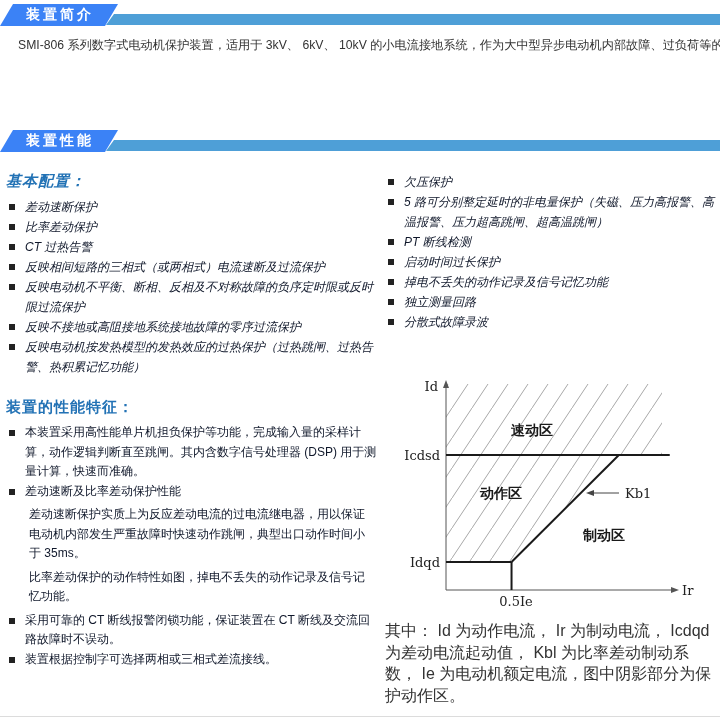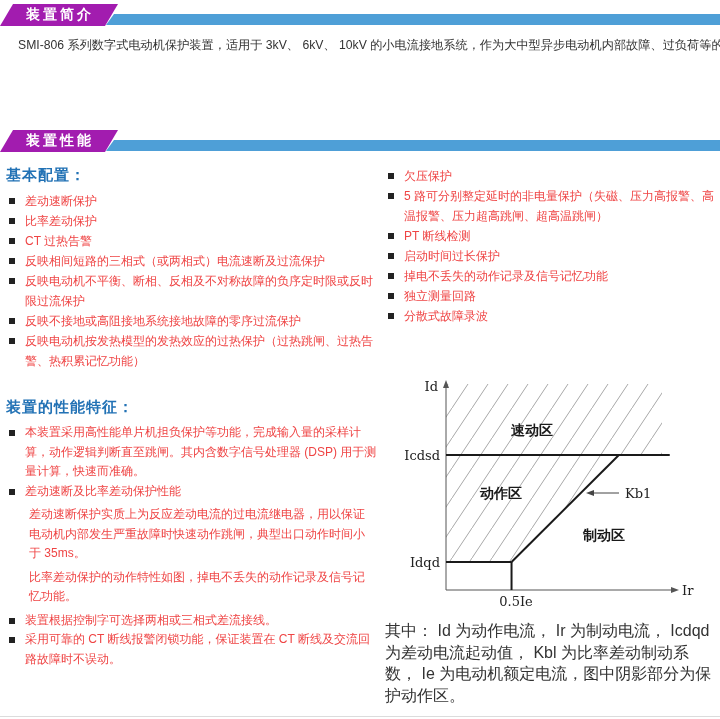--- a/index.html
+++ b/index.html
@@ -7,37 +7,37 @@
     position:relative;width:720px;height:719px;background:#ffffff;overflow:hidden;
     font-family:"Liberation Sans","DejaVu Sans",sans-serif;color:#333;
   }
   
   .banner{position:absolute;left:0;height:22px;width:720px;}
   .banner .bar{
     position:absolute;left:106px;right:0;top:10px;height:11px;background:#4e9fd7;
     clip-path:polygon(8px 0,100% 0,100% 100%,0 100%);
   }
   .banner .tab{
-    position:absolute;left:0;top:0;width:118px;height:22px;background:#a21caf;
+    position:absolute;left:0;top:0;width:118px;height:22px;background:#3b82f6;
     clip-path:polygon(13px 0,118px 0,105px 22px,0 22px);
     display:flex;align-items:center;justify-content:center;
   }
   .banner .tab span{color:#fff;font-size:14px;font-weight:bold;letter-spacing:3px;padding-left:2px;}
   
   .intro-body{
     position:absolute;left:18px;top:36px;width:700px;margin:0;
     font-size:12.2px;line-height:18px;white-space:nowrap;color:#333;
   }
   
-  .col{position:absolute;top:166px;}
+  .col{position:absolute;top:172px;font-style:italic;}
   .col-left{left:6px;width:374px;}
   .col-right{left:385px;width:332px;}
   h3.blue{margin:0 0 6px 0;font-size:15px;font-weight:bold;color:#2272b5;letter-spacing:1px;}
   ul.plist{list-style:none;margin:0;padding:0;}
-  ul.plist li{display:flex;font-size:12px;line-height:20px;margin:0;color:#ef4444;}
+  ul.plist li{display:flex;font-size:12px;line-height:20px;margin:0;color:#0f172a;}
   .sq{flex:none;width:6px;height:6px;background:#222;margin:7px 10px 0 3px;}
   .li-body{flex:1;}
   
   .features{position:absolute;left:6px;top:398px;width:372px;}
   .features ul.plist li{line-height:19.5px;font-size:12px;}
   .features .sq{margin-top:7px;}
   .cont{margin:4px;}
   
   .chart{position:absolute;left:392px;top:378px;width:324px;height:240px;}
   .chart svg{display:block;}
@@ -149,25 +149,25 @@
         <li>
             <span class="sq"></span>
           <div class="li-body">
             <span>差动速断及比率差动保护性能</span>
             <div class="cont">差动速断保护实质上为反应差动电流的过电流继电器，用以保证电动机内部发生严重故障时快速动作跳闸，典型出口动作时间小于 35ms。</div>
             <div class="cont">比率差动保护的动作特性如图，掉电不丢失的动作记录及信号记忆功能。</div>
           </div>
         </li>
         <li>
             <span class="sq"></span>
+          <div class="li-body"><span>采用可靠的 CT 断线报警闭锁功能，保证装置在 CT 断线及交流回路故障时不误动。</span></div>
+        </li>
+        <li>
+            <span class="sq"></span>
           <div class="li-body"><span>装置根据控制字可选择两相或三相式差流接线。</span></div>
-        </li>
-        <li>
-            <span class="sq"></span>
-          <div class="li-body"><span>采用可靠的 CT 断线报警闭锁功能，保证装置在 CT 断线及交流回路故障时不误动。</span></div>
         </li>
       </ul>
     </div>
 
     <div class="chart">
       <svg width="324" height="240" viewBox="0 0 324 240">
         <defs>
           <pattern id="hatch" width="20" height="30" patternUnits="userSpaceOnUse">
             <path d="M0,30 L20,0" stroke="#a8a8a8" stroke-width="1" fill="none"></path>
           </pattern>

